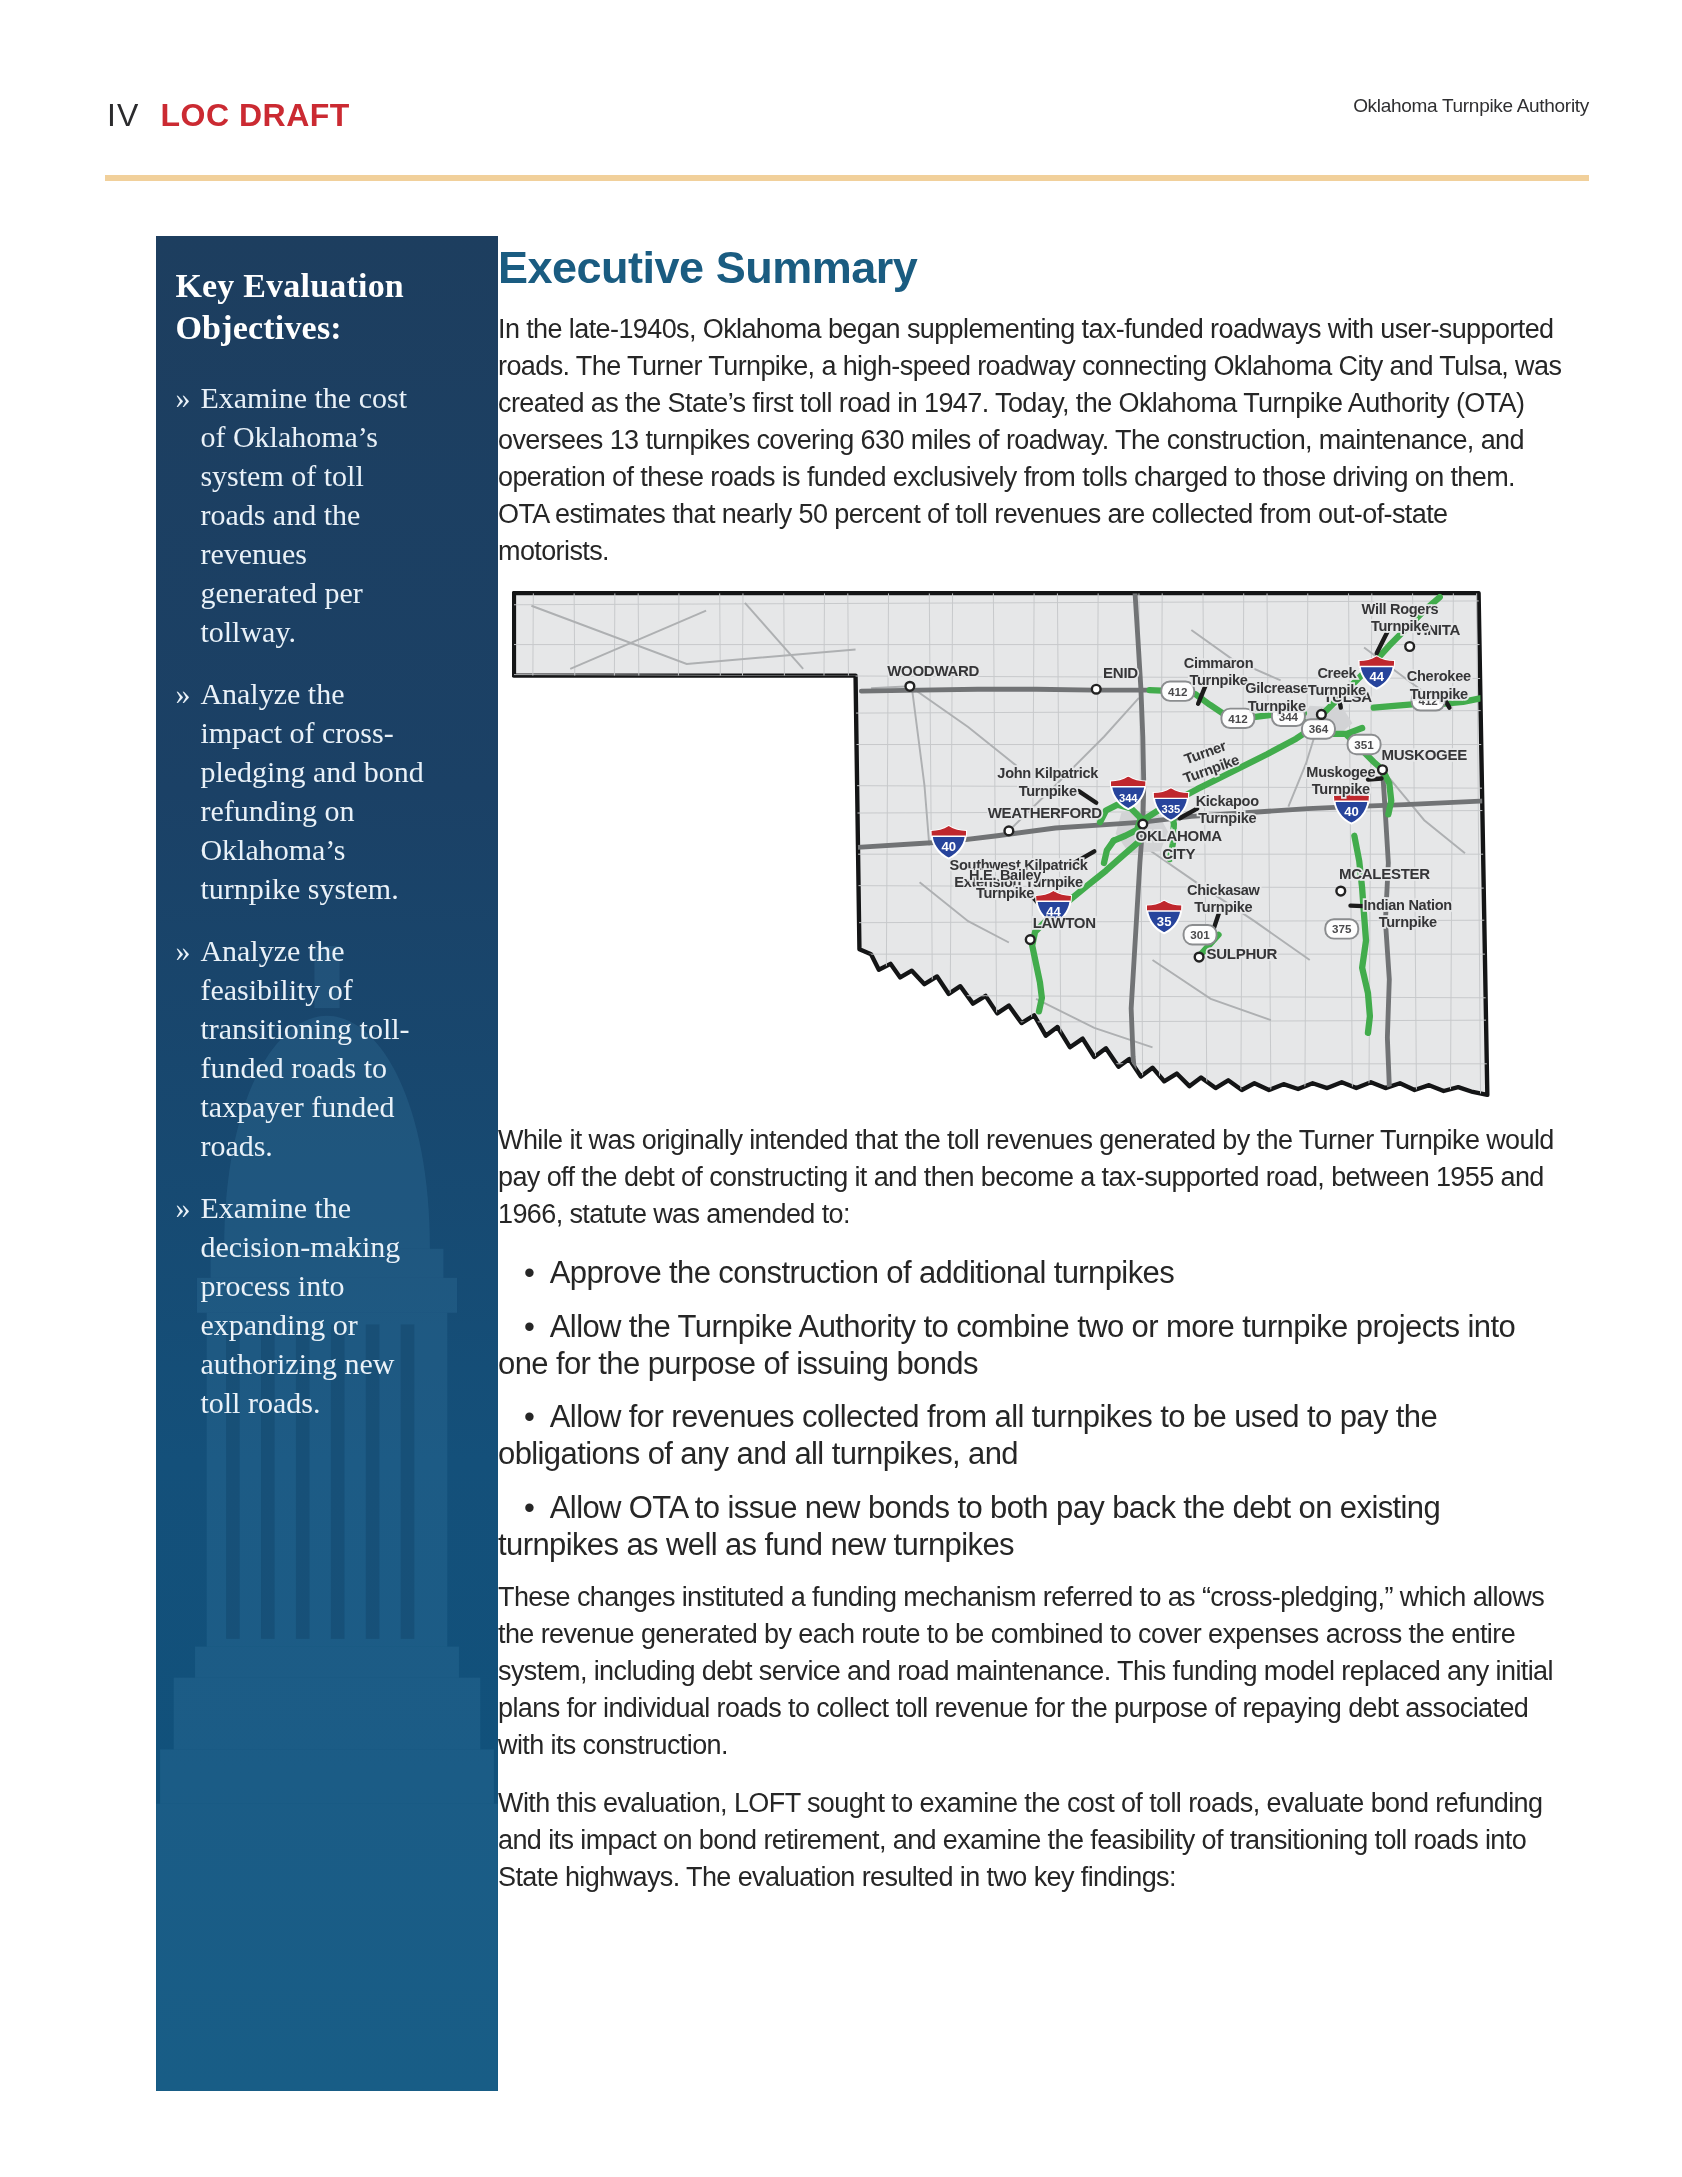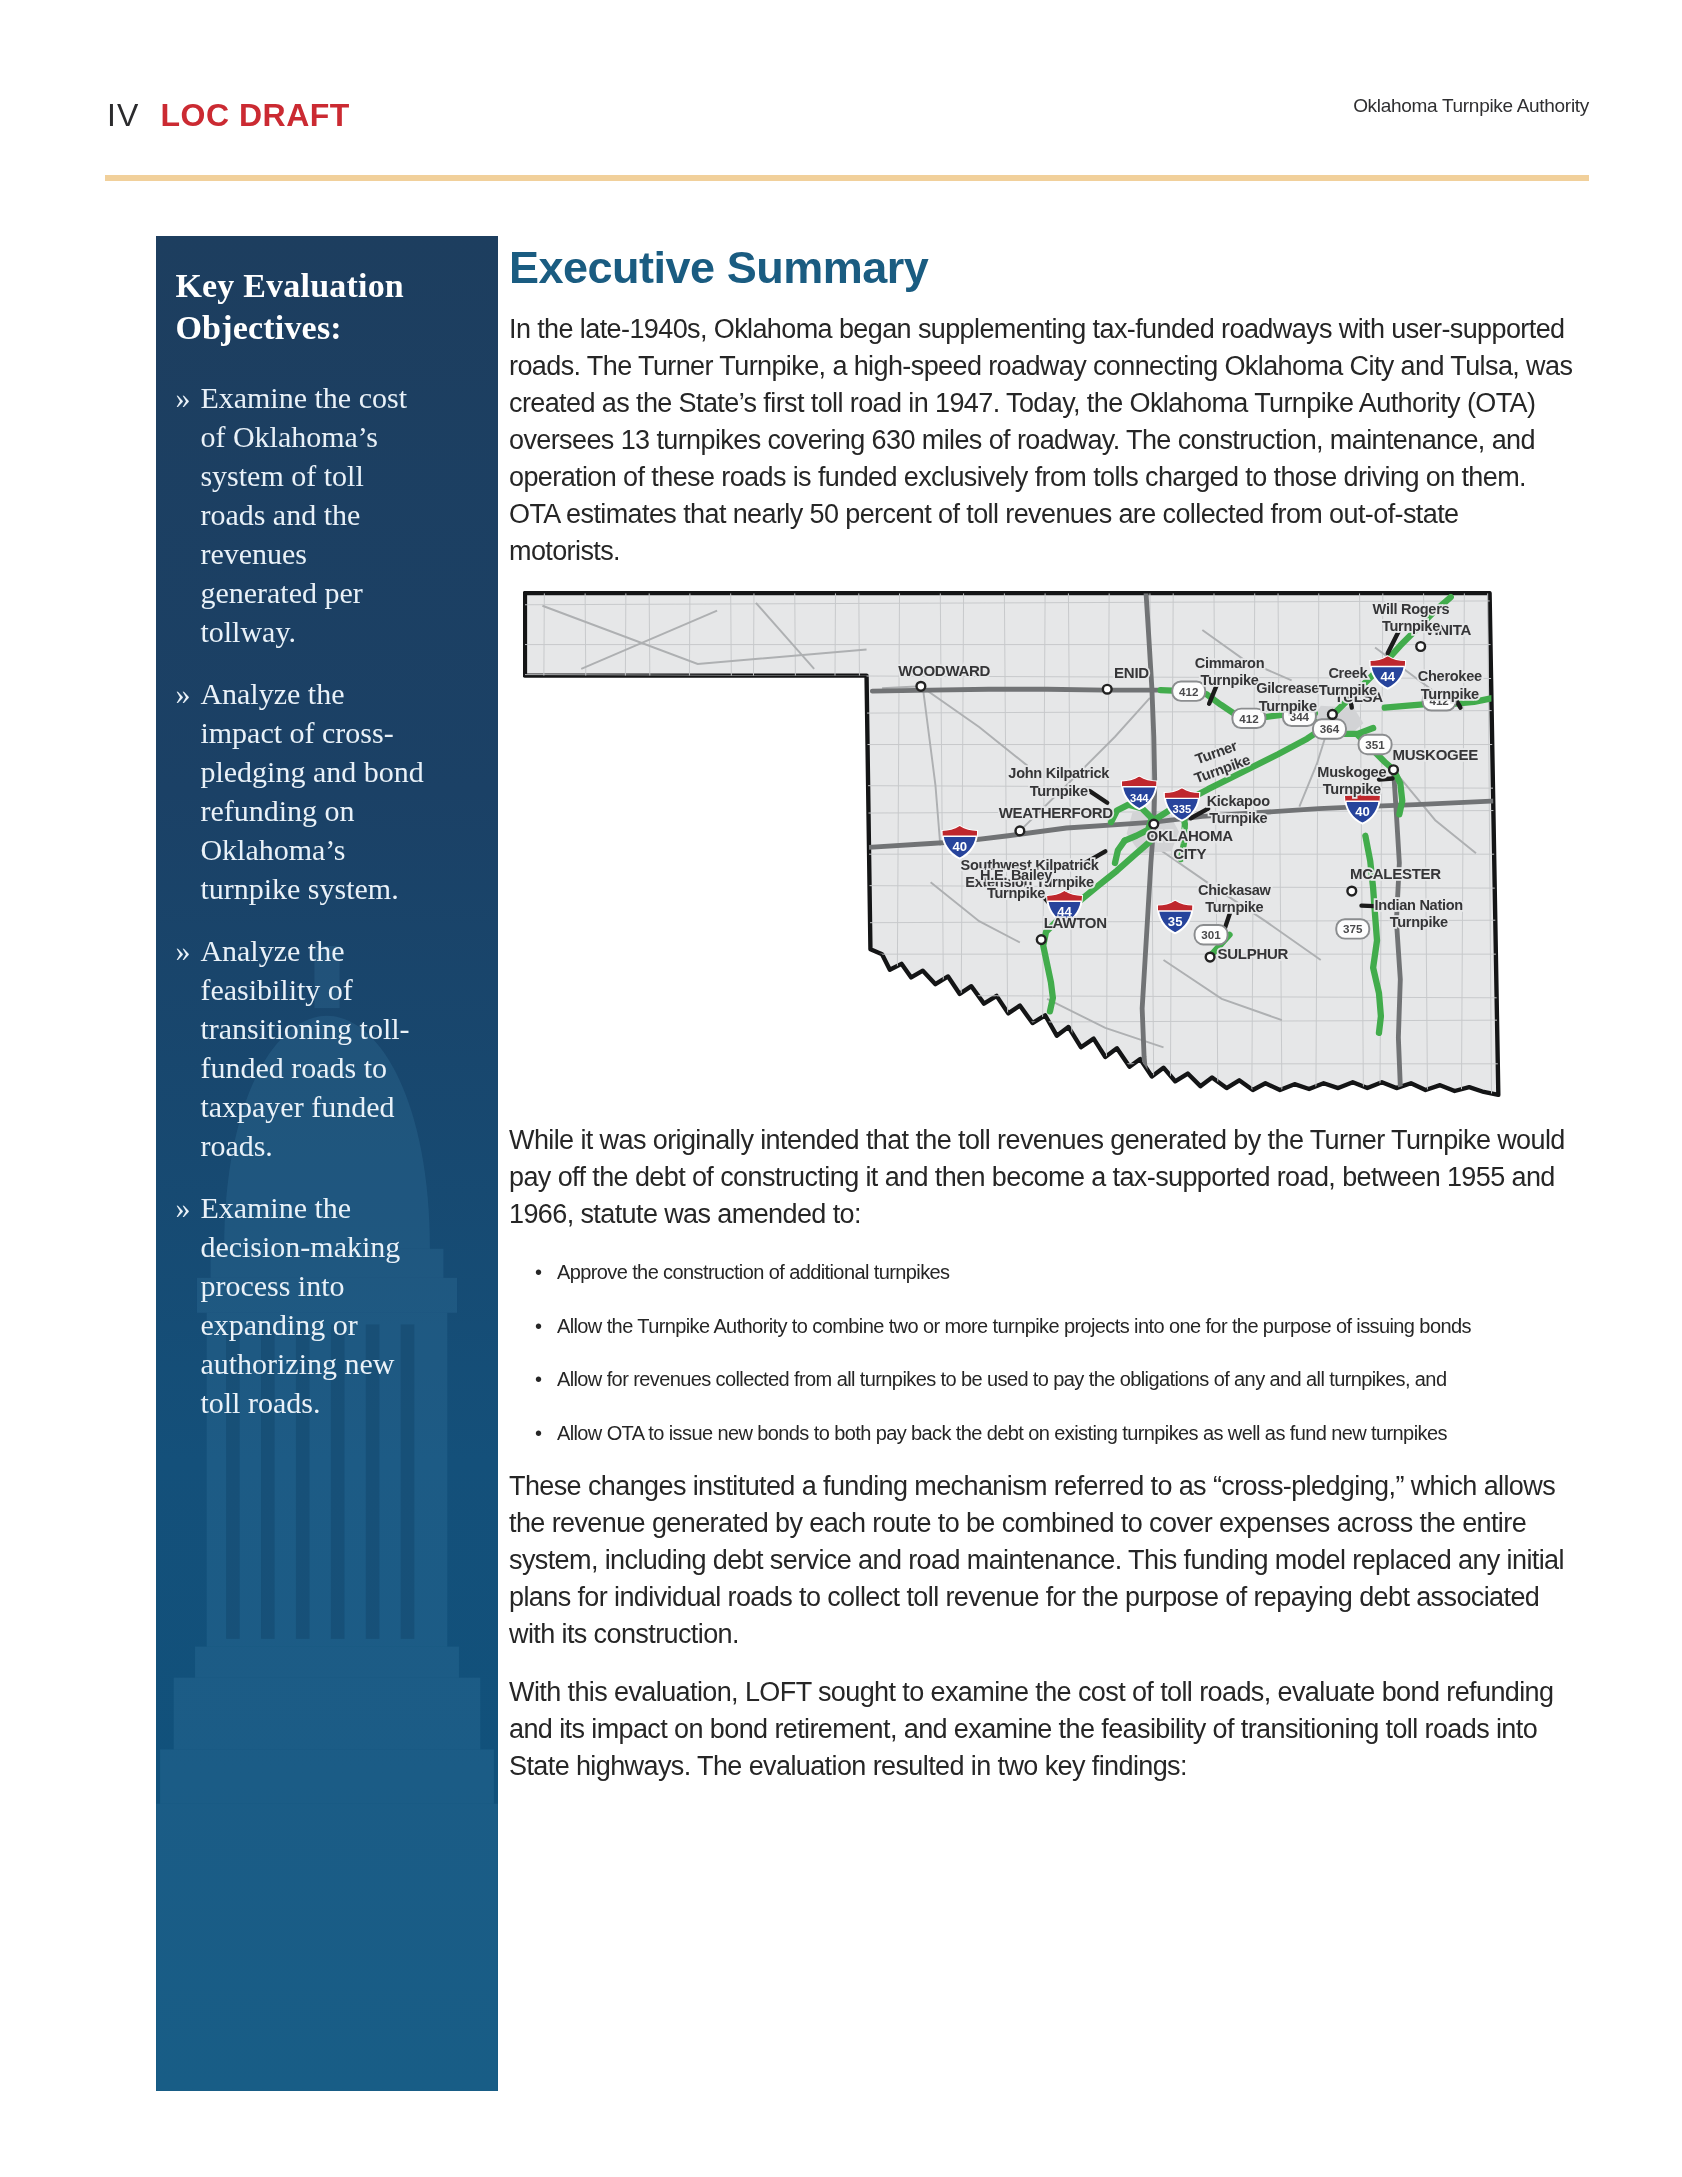--- a/index.html
+++ b/index.html
@@ -16,26 +16,26 @@
            background:linear-gradient(180deg,#1d3e5f 0%,#1b4166 30%,#14507a 66%,#0e527c 100%);}
   .sidebar .capitol{position:absolute;left:0;bottom:0;}
   .sidebar-inner{position:relative;z-index:2;padding:29px 19.4px 0 13.6px;}
   .sb-title{margin:0 0 29px 5.8px;font-family:"Liberation Serif",serif;font-weight:bold;
             color:#ffffff;font-size:34px;line-height:42px;letter-spacing:0.2px;}
   .sb-list{list-style:none;margin:0;padding:0 54px 0 5.8px;}
   .sb-list li{position:relative;padding-left:25px;margin:0 0 23px 0;
               font-family:"Liberation Serif",serif;font-size:30px;line-height:39px;color:#e9f1f8;}
   .sb-list .marker{position:absolute;left:0;top:0;color:#e9f1f8;}
   
-  .main{position:absolute;left:509px;top:243px;width:1072px;}
+  .main{position:absolute;left:498px;top:243px;width:1072px;}
   .main h1{margin:0 0 17.5px 0;font-size:45px;line-height:50px;font-weight:bold;letter-spacing:-0.5px;}
   .main p.body{margin:0 0 21.3px 0;font-size:27px;line-height:37px;color:#262626;letter-spacing:-0.6px;width:1067px;}
   .map-fig{margin:1.9px 0 25px 13.6px;width:986px;height:506px;}
   ul.mbullets{list-style:none;margin:1.9px 0 13.6px 0;padding:0;width:1067px;}
-  ul.mbullets li{margin:0 0 16.5px 0;font-size:20px;line-height:37px;color:#262626;
+  ul.mbullets li{margin:0 0 16.5px 0;font-size:31px;line-height:37px;color:#262626;
                  letter-spacing:-0.6px;text-indent:26px;}
   ul.mbullets .bt{margin-left:15.5px;}
 </style>
 </head>
 <body>
 
 <div class="page">
 
   <div class="hdr-left">
     <span class="hdr-roman">IV</span><span class="hdr-draft" style="color: rgb(203, 42, 50);">LOC DRAFT</span>

